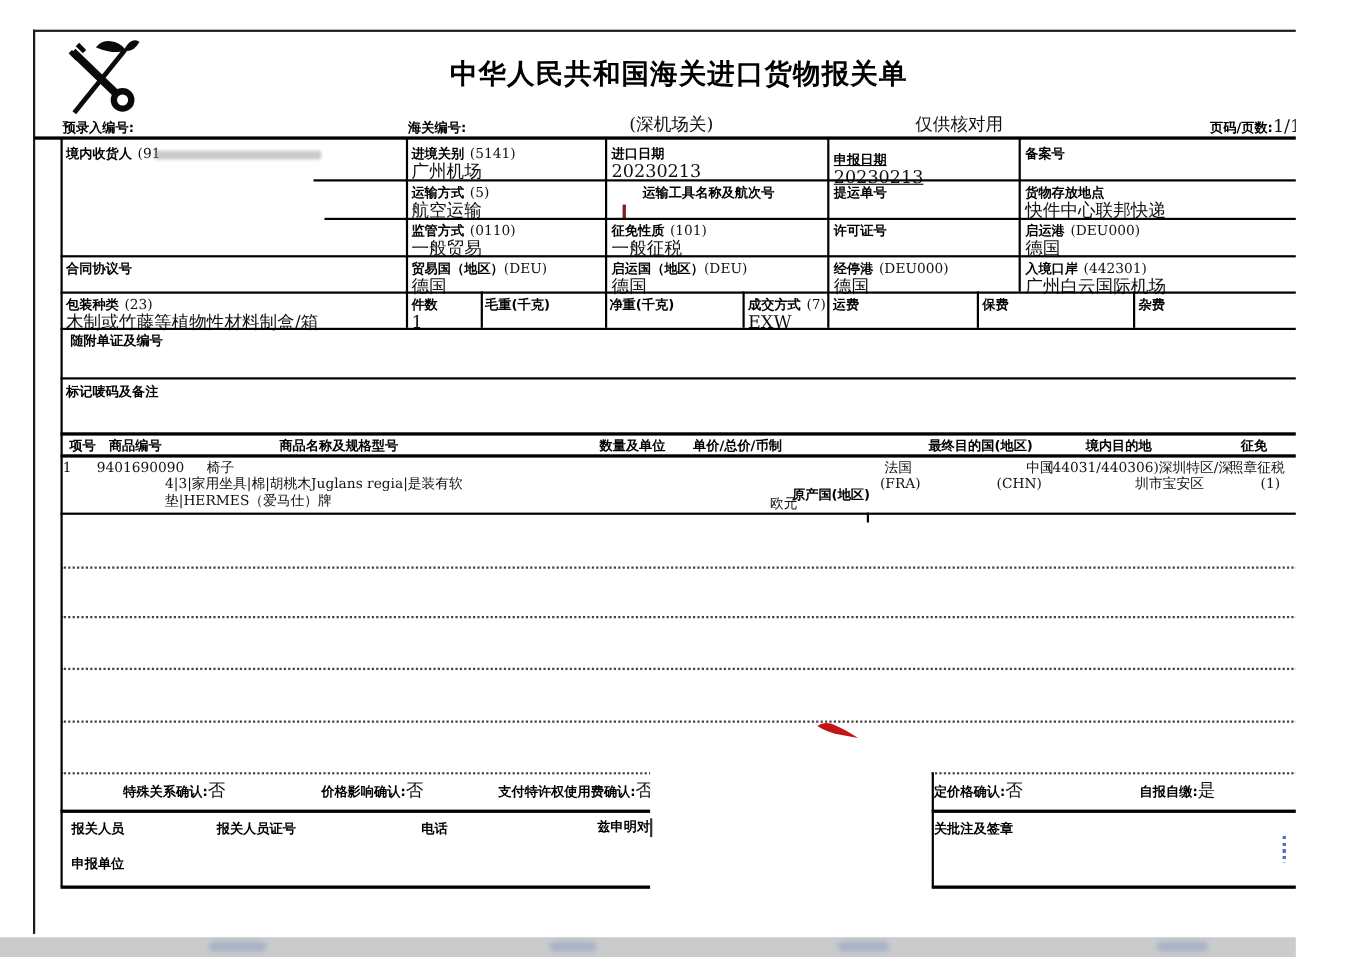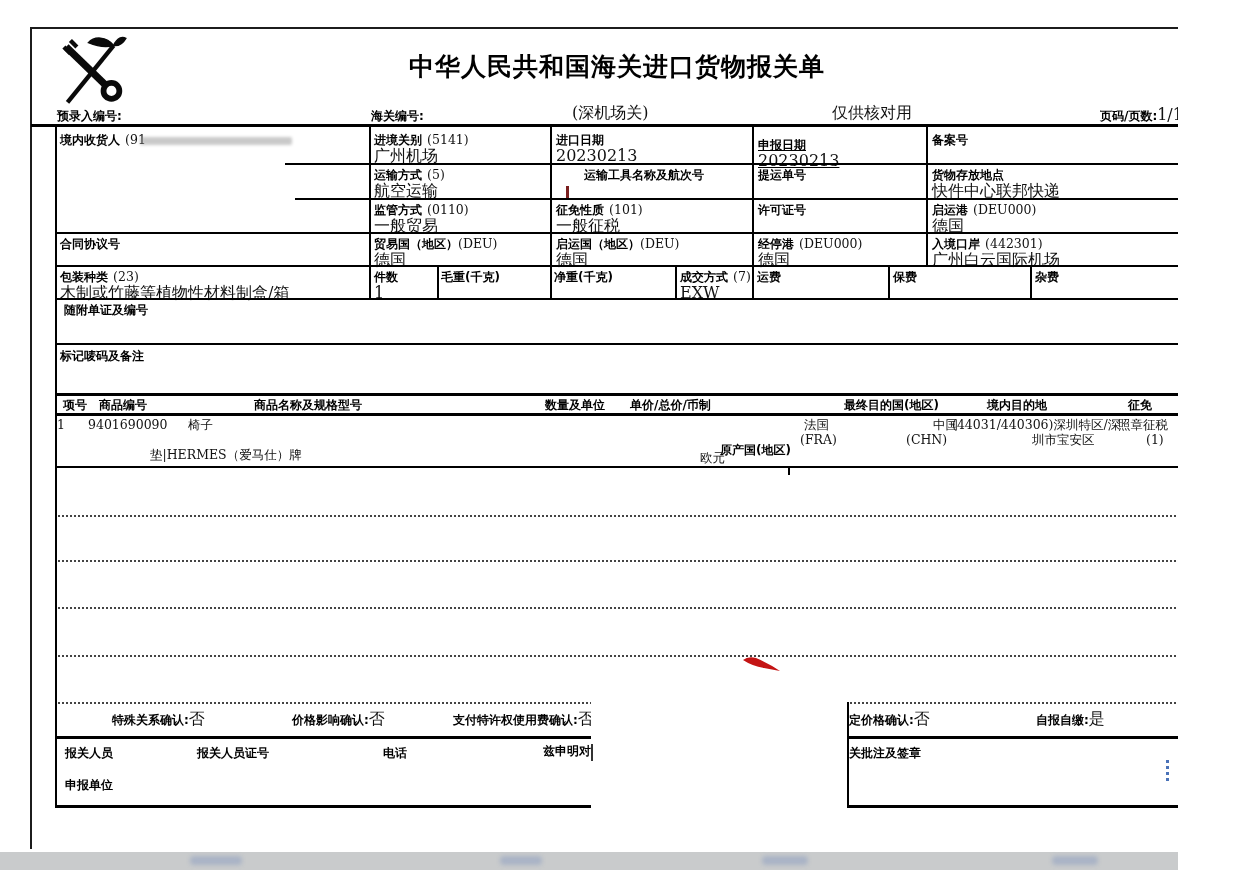--- a/index.html
+++ b/index.html
@@ -174,20 +174,21 @@
   <div class="goods-h" style="left:545px;top:397px;">数量及单位</div>
   <div class="goods-h" style="left:630px;top:397px;">单价/总价/币制</div>
   <div class="goods-h" style="left:720px;top:397px;margin-top:45px;">原产国(地区)</div>
   <div class="goods-h" style="left:844px;top:397px;">最终目的国(地区)</div>
   <div class="goods-h" style="left:987px;top:397px;">境内目的地</div>
   <div class="goods-h" style="left:1128px;top:397px;">征免</div>
 
   <div class="gval" style="left:57px;top:417px;">1</div>
   <div class="gval" style="left:88px;top:417px;">9401690090</div>
   <div class="gval" style="left:188px;top:417px;">椅子</div>
+  <div class="gval" style="left:150px;top:432px;">4|3|家用坐具|棉|胡桃木Juglans regia|是装有软</div>
   <div class="gval" style="left:150px;top:447px;">垫|HERMES（爱马仕）牌</div>
   <div class="gval" style="left:700px;top:450px;">欧元</div>
   <div class="gval" style="left:804px;top:417px;">法国</div>
   <div class="gval" style="left:800px;top:432px;">(FRA)</div>
   <div class="gval" style="left:910px;top:417px;margin-left:23px;">中国</div>
   <div class="gval" style="left:906px;top:432px;">(CHN)</div>
   <div class="gval" style="left:952px;top:417px;">(44031/440306)深圳特区/深</div>
   <div class="gval" style="left:1032px;top:432px;">圳市宝安区</div>
   <div class="gval" style="left:1118px;top:417px;">照章征税</div>
   <div class="gval" style="left:1146px;top:432px;">(1)</div>

